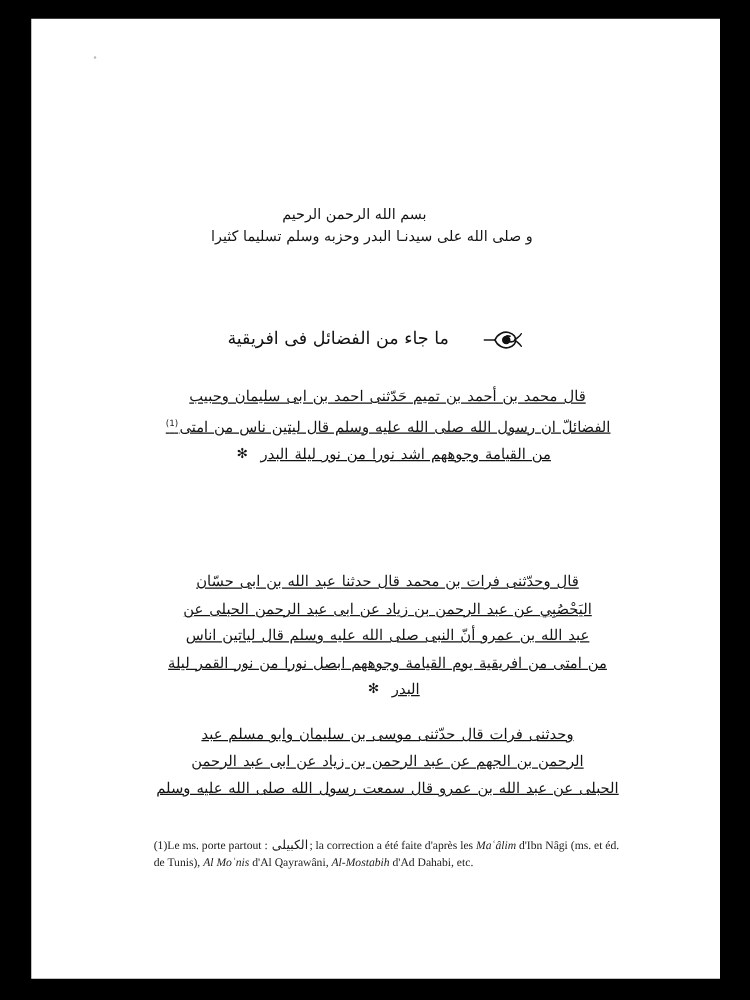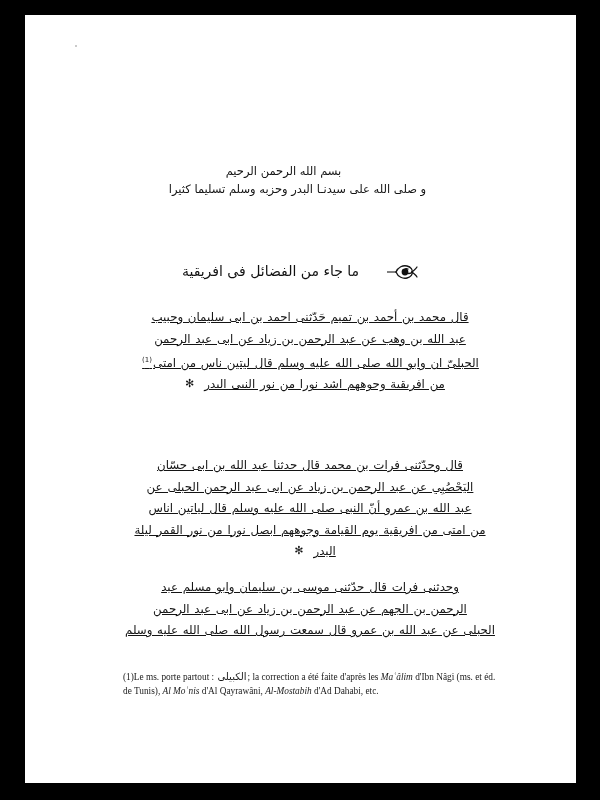--- a/index.html
+++ b/index.html
@@ -184,23 +184,22 @@
           <path d="M11 9 C13 14, 18 16, 22 15 C26 14, 28 11, 27 9" stroke="#141414" stroke-width="1.3" fill="none" stroke-linecap="round"></path>
           <path d="M27 9 C29 7, 31 6, 32 4" stroke="#141414" stroke-width="1.2" fill="none" stroke-linecap="round"></path>
           <path d="M27 9 C29 11, 31 12, 32 14" stroke="#141414" stroke-width="1.2" fill="none" stroke-linecap="round"></path>
           <ellipse cx="20" cy="9" rx="3.4" ry="3.4" fill="#111"></ellipse>
         </svg>
       </span>
     </div>
 
     <div class="para para-1">
       <span class="pline justified">قال محمد بن أحمد بن تميم حَدّثنى احمد بن ابى سليمان وحبيب</span>
-      <span class="pline justified">عبد الله بن وهب عن عبد الرحمن بن زياد عن ابى عبد الرحمن</span>
-      <span class="pline justified"><span>الحبلىّ ان وابو الله صلى الله عليه وسلم قال ليتين ناس من امتى</span><sup class="fnref">(1)</sup></span>
-      <span class="pline"><span>من افريقية وجوههم اشد نورا من نور النبى البدر</span><span class="endmark">✻</span></span>
+      <span class="pline justified"><span>الفضائلّ ان رسول الله صلى الله عليه وسلم قال ليتين ناس من امتى</span><sup class="fnref">(1)</sup></span>
+      <span class="pline"><span>من القيامة وجوههم اشد نورا من نور ليلة البدر</span><span class="endmark">✻</span></span>
     </div>
 
     <div class="para para-3">
       <span class="pline justified">وحدثنى فرات قال حدّثنى موسى بن سليمان وابو مسلم عبد</span>
       <span class="pline justified">الرحمن بن الجهم عن عبد الرحمن بن زياد عن ابى عبد الرحمن</span>
       <span class="pline justified">الحبلى عن عبد الله بن عمرو قال سمعت رسول الله صلى الله عليه وسلم</span>
     </div>
 
     <div class="para para-2">
       <span class="pline justified">قال وحدّثنى فرات بن محمد قال حدثنا عبد الله بن ابى حسّان</span>

